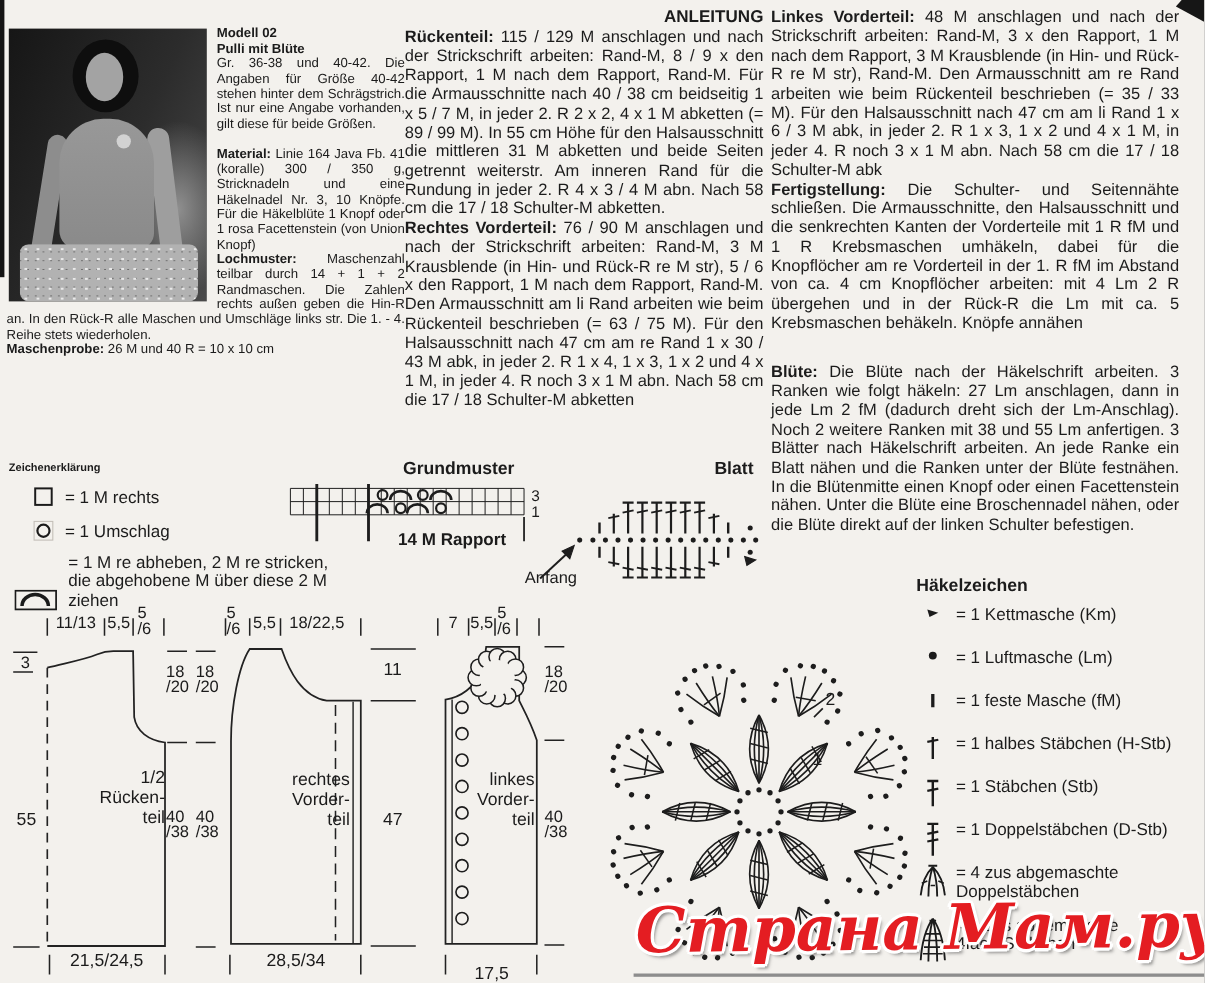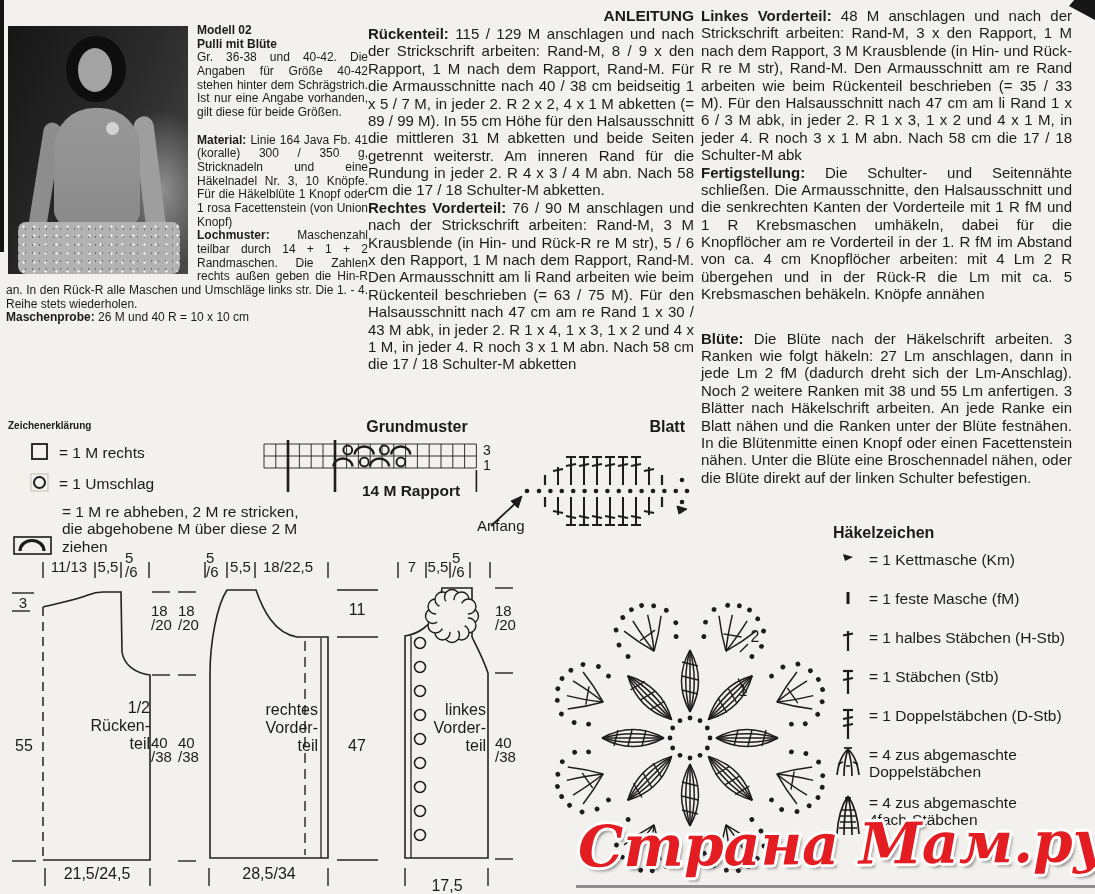--- a/index.html
+++ b/index.html
@@ -259,20 +259,28 @@
 
   <section class="legend">
     <h5>Häkelzeichen</h5>
     <div class="lrow">
       <span class="sym">
           <svg width="16" height="12">
             <path d="M3,3 L13,6 L5,10 Z" fill="#1b1b1b"></path>
           </svg>
         </span>
       <span class="txt">= 1 Kettmasche (Km)</span>
+    </div>
+    <div class="lrow">
+      <span class="sym">
+          <svg width="12" height="12">
+            <circle cx="6" cy="6" r="3.6" fill="#1b1b1b"></circle>
+          </svg>
+        </span>
+      <span class="txt">= 1 Luftmasche (Lm)</span>
     </div>
     <div class="lrow">
       <span class="sym">
           <svg width="8" height="16">
             <line x1="4" y1="2" x2="4" y2="14" stroke="#1b1b1b" stroke-width="3"></line>
           </svg>
         </span>
       <span class="txt">= 1 feste Masche (fM)</span>
     </div>
     <div class="lrow">

